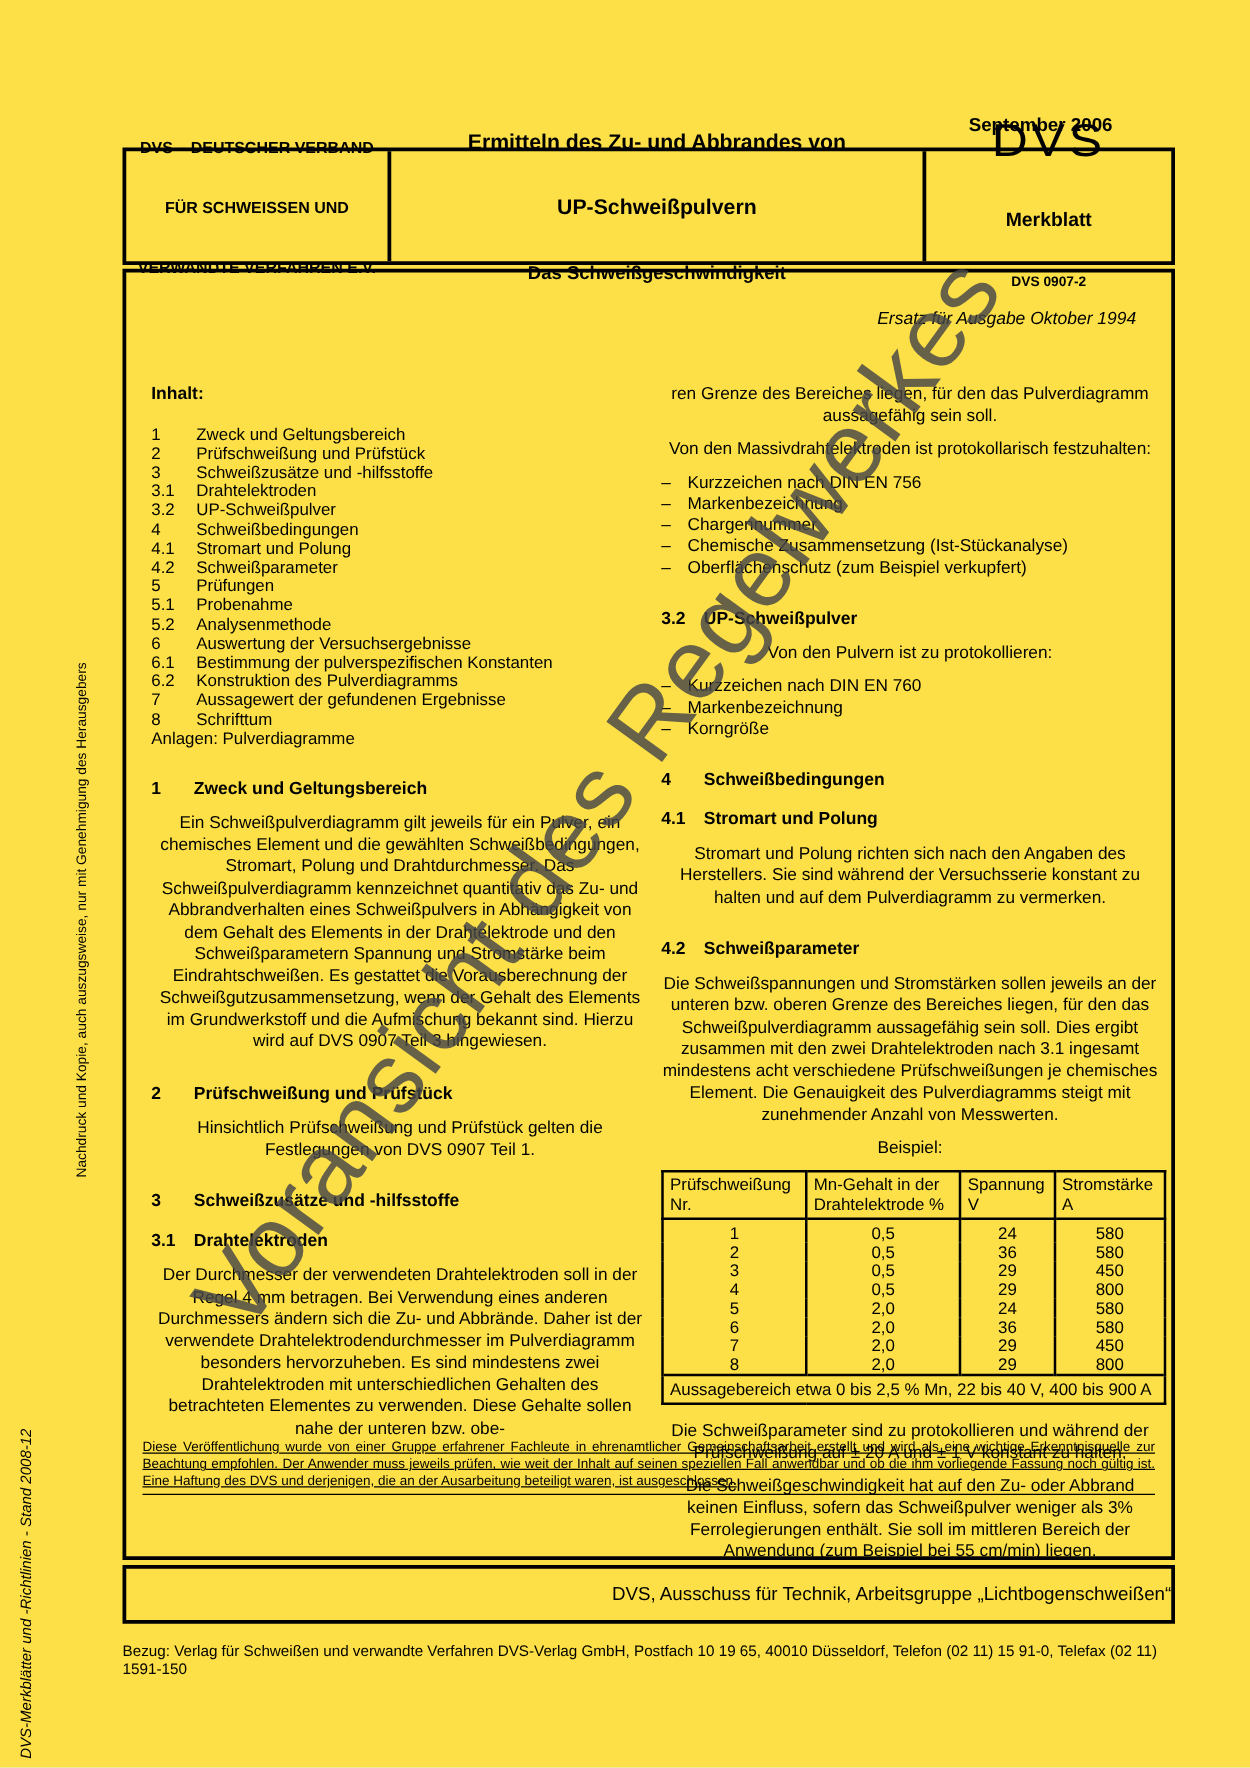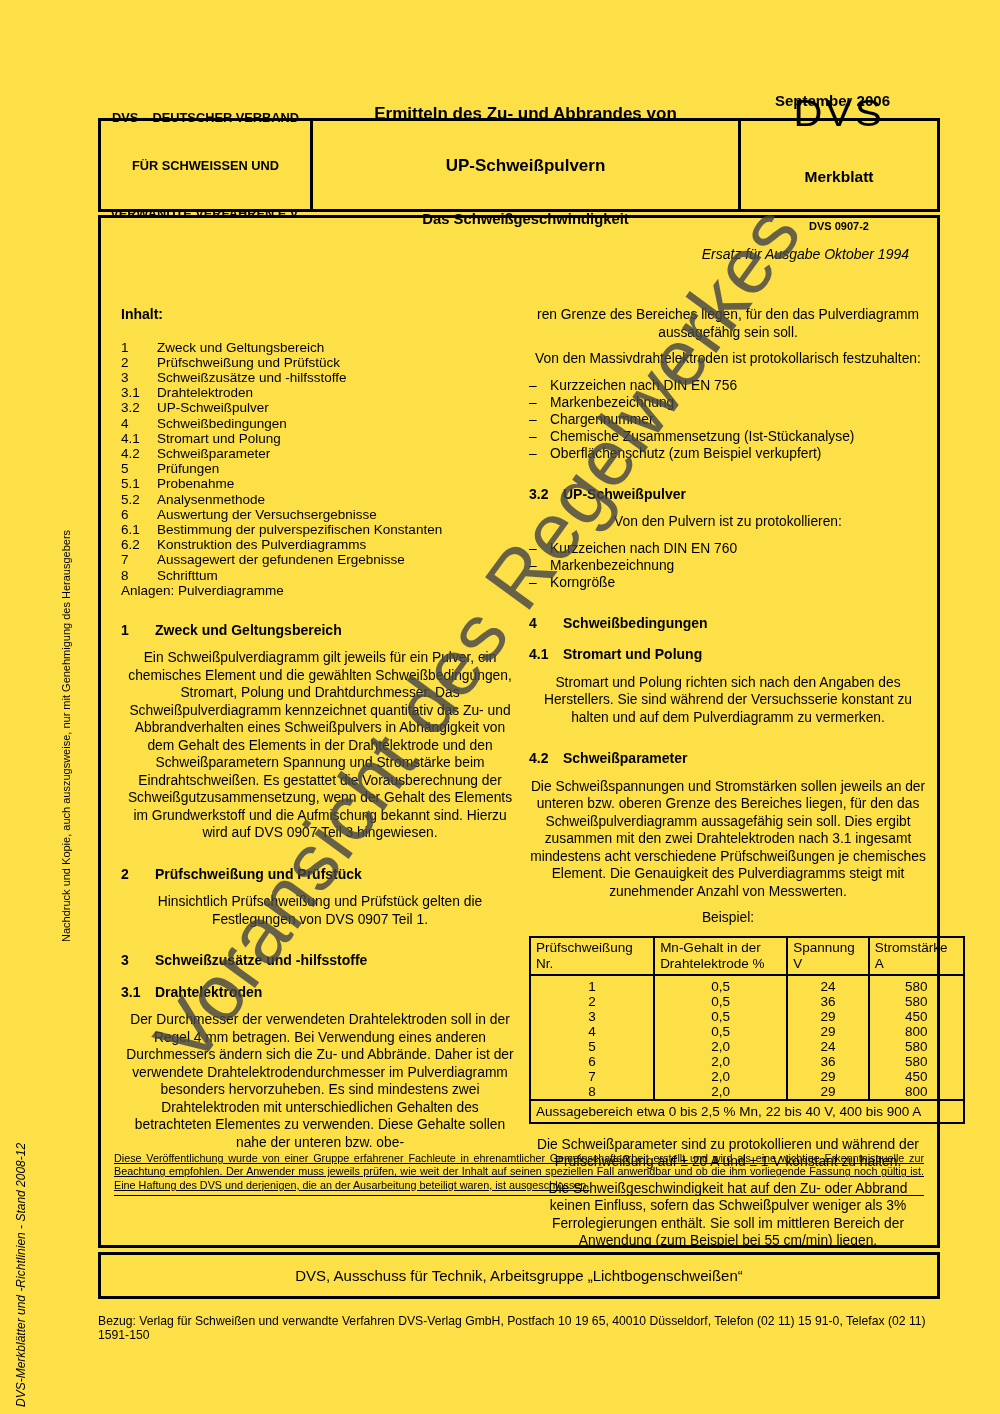--- a/index.html
+++ b/index.html
@@ -51,41 +51,41 @@
   p.para { margin:0 0 9px 0;text-align:center; }
   .intro { margin:0 0 5px 0; }
 
   .dash-list { margin:0 0 8px 0; }
   .dash-item { display:flex; line-height:17px; text-align:left; }
   .dash-item .dash { flex:none; width:21px; }
 
   .example-label { margin:13px 0 5px 0; text-align:left; }
 
   
-  table.ptable { border-collapse:collapse; border:2px solid #000; width:436px; font-size:13.5px; margin:0 0 12px 0; }
+  table.ptable { border-collapse:collapse; border:2px solid #000; width:404px; font-size:13.5px; margin:0 0 12px 0; }
   table.ptable th {
     border:2px solid #000; font-weight:normal; text-align:left; vertical-align:top;
     padding:2px 5px; white-space:pre-line; line-height:16px;
   }
   table.ptable td { border-left:2px solid #000; border-right:2px solid #000; text-align:center; line-height:15px; padding:0 4px; }
   table.ptable tbody tr:first-child td { padding-top:3px; }
   table.ptable tfoot td { border:2px solid #000; text-align:left; padding:3px 5px; line-height:15px; }
 
   
   .foot-rule { position:absolute; left:13px; right:13px; top:977px; border-top:1px solid #000; }
   .disclaimer {
     position:absolute; left:13px; right:13px; top:934px;
     font-size:10.8px; line-height:13.4px; text-align:justify;text-decoration:underline;
   }
 
   
   .committee-box {
     position:absolute; left:98px; top:1252px; width:842px; height:47px;
     border:3px solid #000; box-sizing:border-box;
-    display:flex; align-items:center; justify-content:center; font-size:15px;
+    display:flex; align-items:center; justify-content:flex-end; font-size:15px;
   }
   .bezug { position:absolute; left:98px; top:1314px; width:850px; font-size:12.2px; }
 
   
   .v-note {
     position:absolute; writing-mode:vertical-rl; transform:rotate(180deg);
     font-size:11px; color:#000; white-space:nowrap;
   }
   .v-note.inner { left:60px; top:497px; height:445px; }
   .v-note.outer { left:14px; top:1082px; height:325px; font-size:12px; font-style:italic; }

